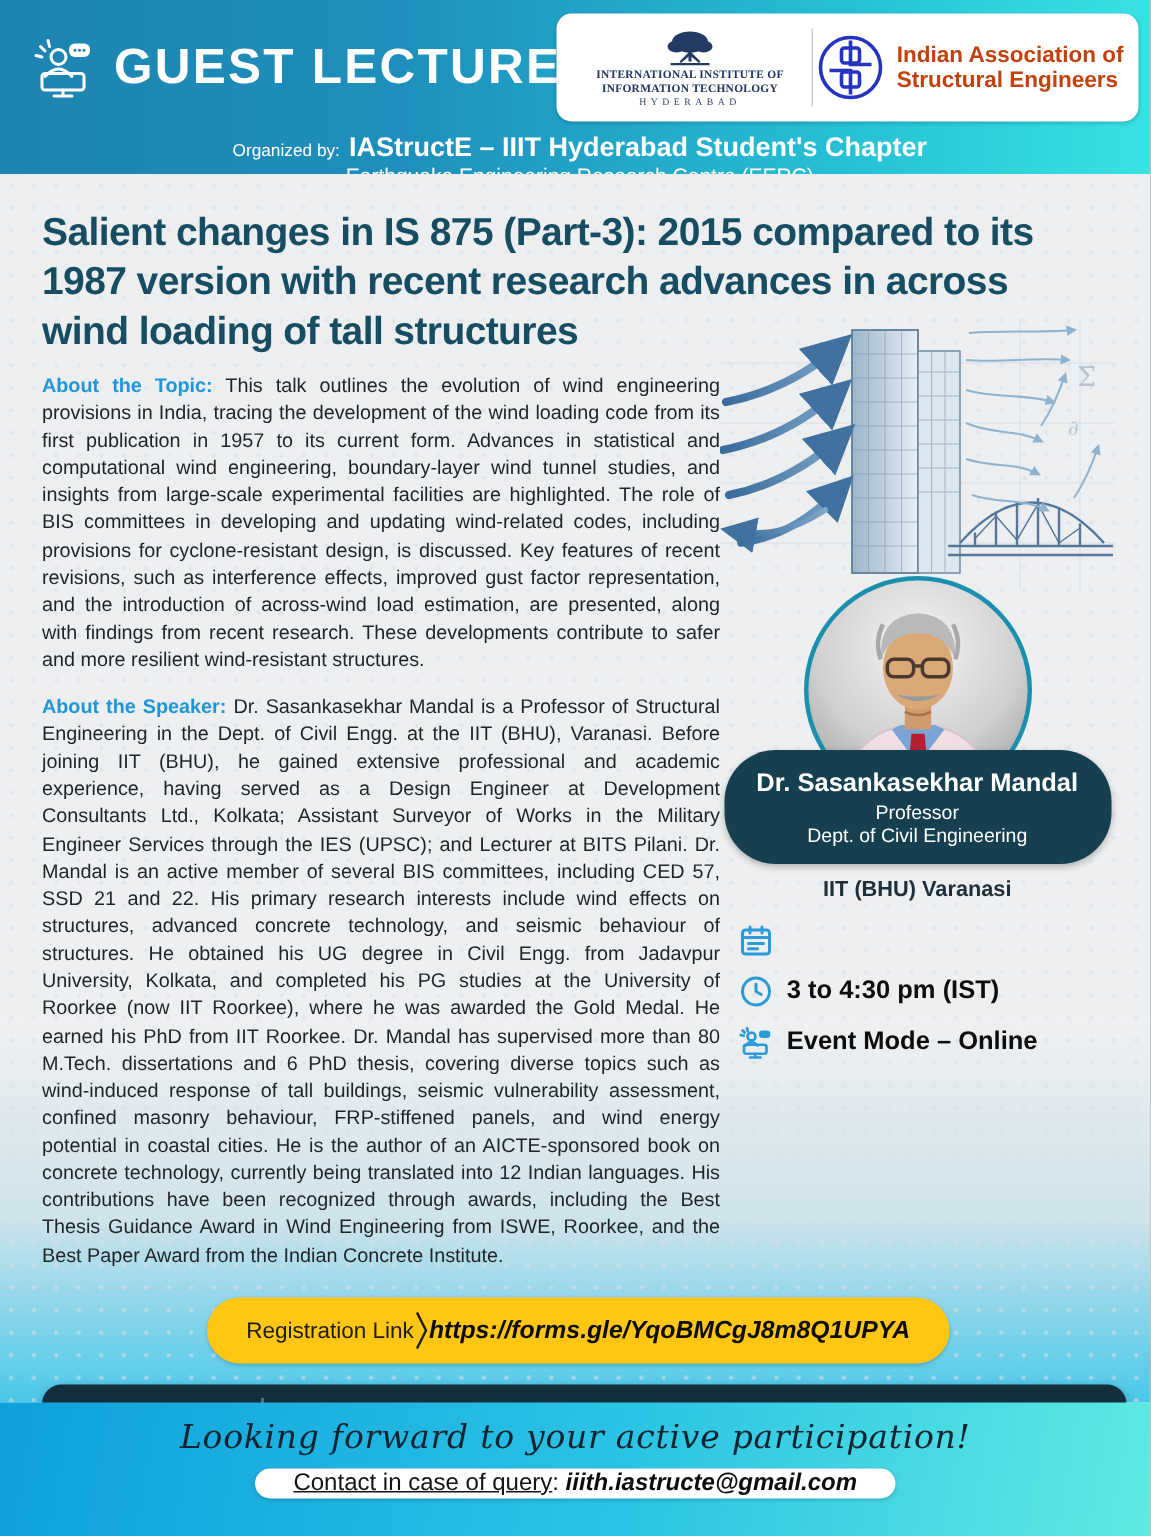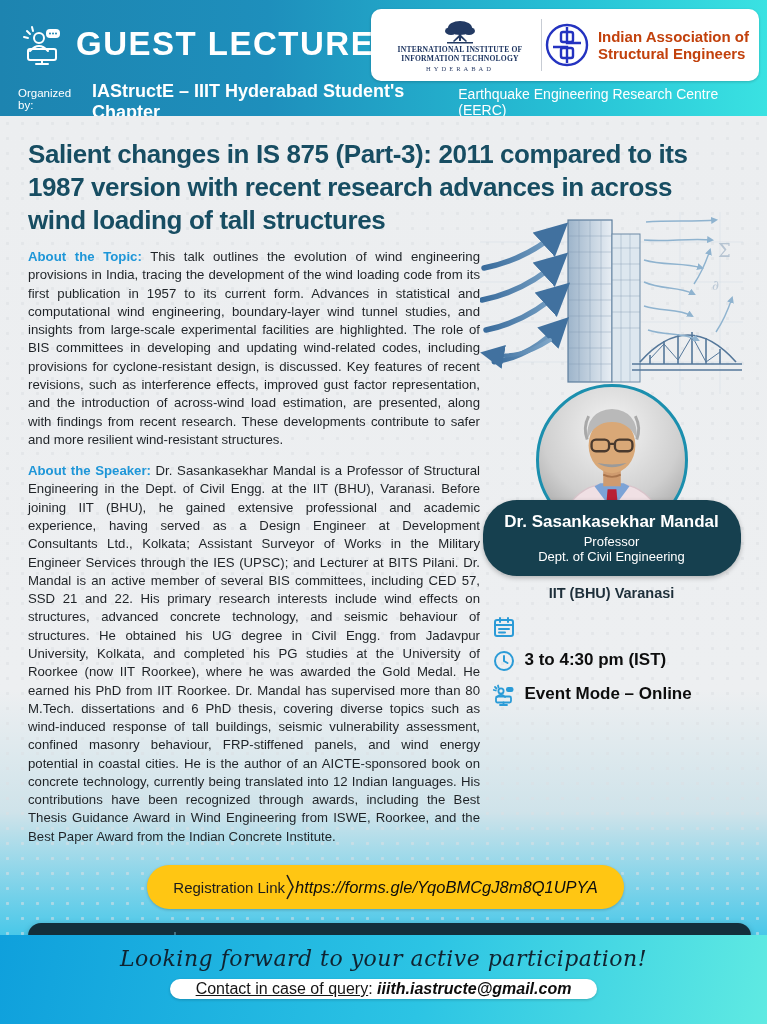--- a/index.html
+++ b/index.html
@@ -17,21 +17,21 @@
   .logo-box { position:absolute; right:8px; top:9px; width:388px; height:72px; background:#fff; border-radius:10px;
     display:flex; align-items:center; justify-content:space-between; padding:4px 10px; box-shadow:0 1px 3px rgba(0,0,0,.2); }
   .logo-iiit { width:158px; text-align:center; font-family:"Liberation Serif", serif; color:#1d3460; }
   .logo-iiit .tree { display:block; margin:0 auto; }
   .logo-iiit .l1 { font-size:7.6px; font-weight:bold; letter-spacing:.2px; }
   .logo-iiit .l3 { font-size:6.5px; letter-spacing:3px; margin-top:2px; color:#31436b; }
   .logo-div { width:1px; height:52px; background:#c7ccd4; }
   .logo-iase { display:flex; align-items:center; gap:8px; }
   .iase-mark { width:46px; height:46px; }
   .iase-text { color:#c2410c; font-weight:bold; font-size:15px; line-height:1.15; }
-  .header-bottom { position:absolute; left:0; right:0; top:88px; height:28px; display:flex; align-items:center; justify-content:space-between; padding:0 12px 0 18px; }
+  .header-bottom { position:absolute; left:0; right:0; top:88px; height:28px; display:flex; align-items:center; justify-content:space-between; padding:0 12px 0 18px;flex-direction:column; }
   .org-left { color:#fff; display:flex; align-items:baseline; gap:6px; }
   .org-label { font-size:11.5px; }
   .org-value { font-size:18px; font-weight:bold; }
   .org-right { color:#fff; font-size:14px; }
 
   
   .bodyband { position:absolute; top:116px; left:0; width:767px; height:819px;
     background:linear-gradient(180deg,#eceef0 0%, #edeff1 70%, #cfe3ea 85%, #49c8e9 100%); }
   .bodyband::before { content:""; position:absolute; inset:0;
     background-image:radial-gradient(#dcdfe3 1.4px, transparent 1.5px); background-size:15px 15px; opacity:.55; pointer-events:none; }
@@ -58,21 +58,21 @@
   .event-icon { flex:0 0 24px; width:24px; height:24px; margin-top:1px; }
   .ev-line1 { font-size:17px; font-weight:bold; line-height:1.18; }
   .ev-year { font-weight:normal; }
   .ev-single { font-size:17px; font-weight:bold; line-height:24px; }
 
   
   .reg-row { display:flex; justify-content:center; margin-top:19px; }
   .reg-pill { display:flex; align-items:center; background:#ffc613; border-radius:24px; padding:9px 26px; box-shadow:0 1px 3px rgba(0,0,0,.2); }
   .reg-label { font-size:15px; color:#1c1c1c; }
   .reg-chev { width:10px; height:26px; }
-  .reg-url { font-size:16.5px; font-weight:normal; font-style:italic; color:#0d0d0d; }
+  .reg-url { font-size:16.5px; font-weight:bold; font-style:italic; color:#0d0d0d; }
 
   
   .committee { position:relative; margin:14px auto 0; width:723px; height:126px; background:#132f3b; border-radius:13px;
     display:flex; padding:9px 10px; box-shadow:0 2px 6px rgba(0,0,0,.25); }
   .adv-cell { width:138px; border-right:2px solid rgba(130,195,215,.45); display:flex; flex-direction:column; justify-content:center; text-align:center; padding:0 8px; }
   .adv-name { color:#fff; font-size:14px; font-weight:bold; line-height:1.2; }
   .adv-sub { color:#dfeaf0; font-size:11.8px; line-height:1.3; margin-top:6px; }
   .comm-right { flex:1; display:flex; flex-direction:column; }
   .officers { flex:0 0 58px; display:flex; align-items:center; }
   .officer { flex:1; text-align:center; padding:0 4px; }
@@ -155,21 +155,21 @@
         <span class="org-label">Organized by:</span>
         <span class="org-value">IAStructE – IIIT Hyderabad Student's Chapter</span>
       </div>
       <div class="org-right">Earthquake Engineering Research Centre (EERC)</div>
     </div>
   </div>
 
   <div class="bodyband">
     <div class="body-inner">
       <h1 class="title">
-        <div>Salient changes in IS 875 (Part-3): 2011 compared to its</div>
+        <div>Salient changes in IS 875 (Part-3): 2015 compared to its</div>
         <div>1987 version with recent research advances in across</div>
         <div>wind loading of tall structures</div>
       </h1>
 
       <div class="columns">
         <div class="col-left">
           <p class="para"><span class="para-label">About the Topic:</span> <span>This talk outlines the evolution of wind engineering provisions in India, tracing the development of the wind loading code from its first publication in 1957 to its current form. Advances in statistical and computational wind engineering, boundary-layer wind tunnel studies, and insights from large-scale experimental facilities are highlighted. The role of BIS committees in developing and updating wind-related codes, including provisions for cyclone-resistant design, is discussed. Key features of recent revisions, such as interference effects, improved gust factor representation, and the introduction of across-wind load estimation, are presented, along with findings from recent research. These developments contribute to safer and more resilient wind-resistant structures.</span></p>
           <p class="para"><span class="para-label">About the Speaker:</span> <span>Dr. Sasankasekhar Mandal is a Professor of Structural Engineering in the Dept. of Civil Engg. at the IIT (BHU), Varanasi. Before joining IIT (BHU), he gained extensive professional and academic experience, having served as a Design Engineer at Development Consultants Ltd., Kolkata; Assistant Surveyor of Works in the Military Engineer Services through the IES (UPSC); and Lecturer at BITS Pilani. Dr. Mandal is an active member of several BIS committees, including CED 57, SSD 21 and 22. His primary research interests include wind effects on structures, advanced concrete technology, and seismic behaviour of structures. He obtained his UG degree in Civil Engg. from Jadavpur University, Kolkata, and completed his PG studies at the University of Roorkee (now IIT Roorkee), where he was awarded the Gold Medal. He earned his PhD from IIT Roorkee. Dr. Mandal has supervised more than 80 M.Tech. dissertations and 6 PhD thesis, covering diverse topics such as wind-induced response of tall buildings, seismic vulnerability assessment, confined masonry behaviour, FRP-stiffened panels, and wind energy potential in coastal cities. He is the author of an AICTE-sponsored book on concrete technology, currently being translated into 12 Indian languages. His contributions have been recognized through awards, including the Best Thesis Guidance Award in Wind Engineering from ISWE, Roorkee, and the Best Paper Award from the Indian Concrete Institute.</span></p>
         </div>
 

